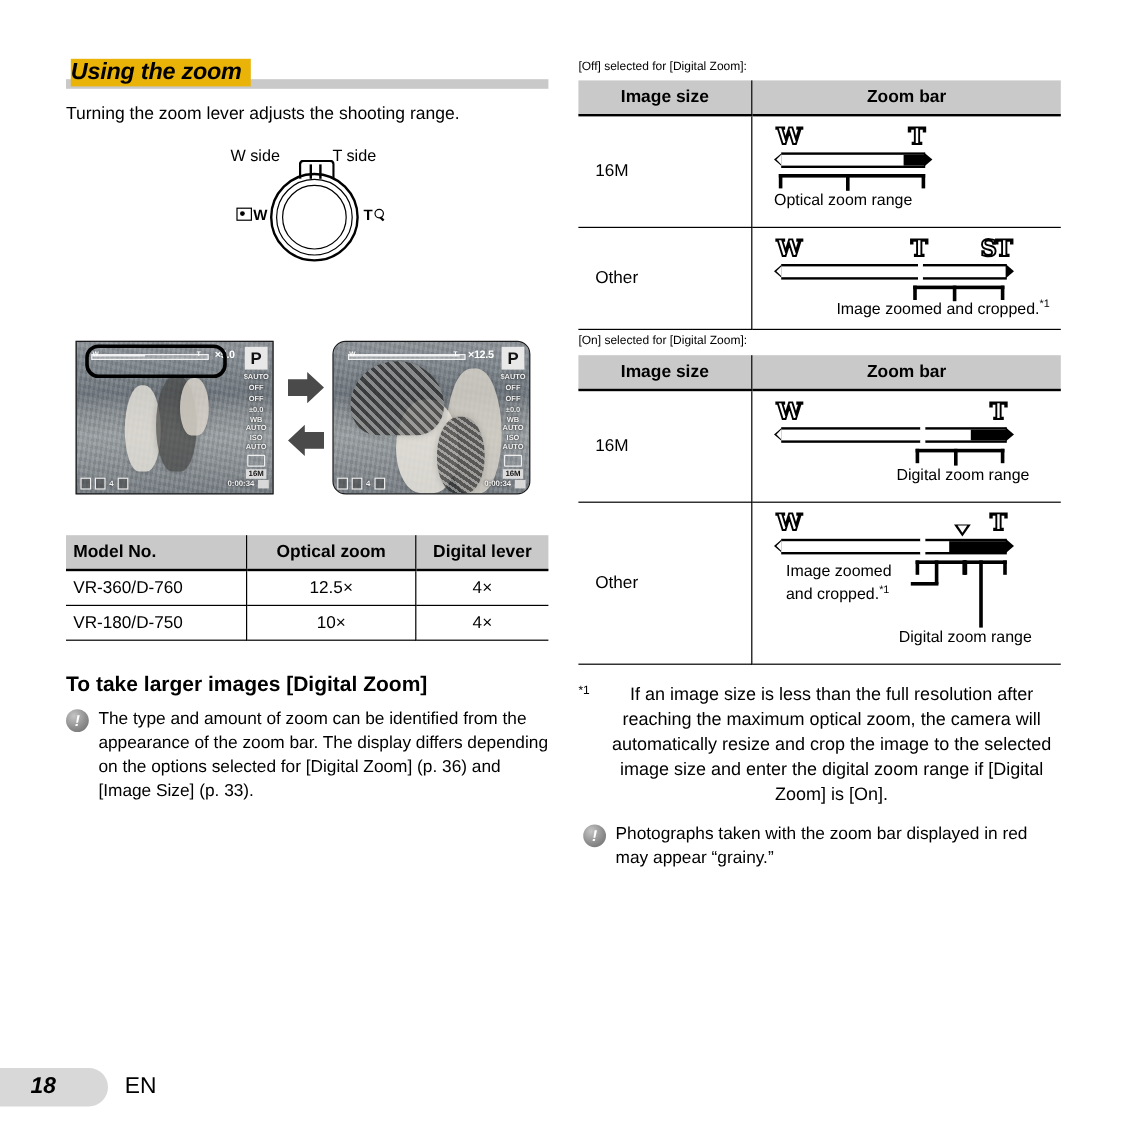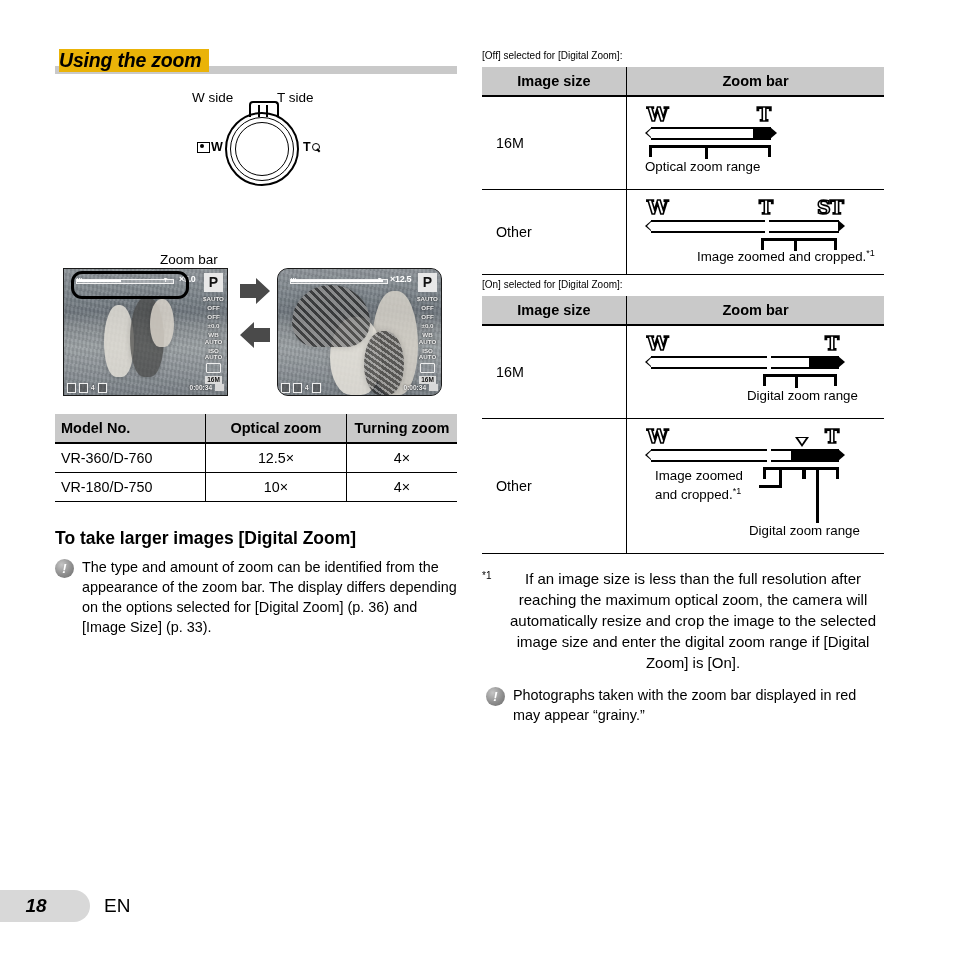--- a/index.html
+++ b/index.html
@@ -153,21 +153,21 @@
     width: 2.4px; height: 28px;
     background: #000;
   }
   .screens {
     position: relative;
     height: 150px;
     margin-top: 46px;
   }
   .lcd {
     position: absolute;
-    top: 16px;
+    top: 0;
     width: 163px; height: 126px;
     background: #6f7479;
     border: 1.5px solid #1a1a1a;
     overflow: hidden;
   }
   .lcd-left  { left: 8px; }
   .lcd-right { left: 222px; border-radius: 11px; }
 
   
   .photo {
@@ -560,20 +560,21 @@
 
 <div class="page">
 
   <div class="col-left">
 
     <div class="sec-head">
       <div class="rule"></div>
       <div class="txt">Using the zoom</div>
     </div>
 
+    <div class="intro">Turning the zoom lever adjusts the shooting range.</div>
 
     <div class="lever-wrap">
       <div class="lever-lbl lbl-w">W side</div>
       <div class="lever-lbl lbl-t">T side</div>
 
       <div class="ring">
         <div class="nub"></div>
         <div class="r1"></div>
         <div class="r2"></div>
         <div class="r3"></div>
@@ -678,21 +679,21 @@
           <span class="card"></span>
         </div>
       </div>
     </div>
 
     <table class="model-table">
       <thead>
         <tr>
           <th class="first vline-1">Model No.</th>
           <th class="c2 vline-1">Optical zoom</th>
-          <th>Turning zoom</th>
+          <th>Digital lever</th>
         </tr>
       </thead>
       <tbody>
         <tr>
           <td class="first vline-1">VR-360/D-760</td>
           <td class="c2 vline-1">12.5×</td>
           <td>4×</td>
         </tr>
         <tr>
           <td class="first vline-1">VR-180/D-750</td>

